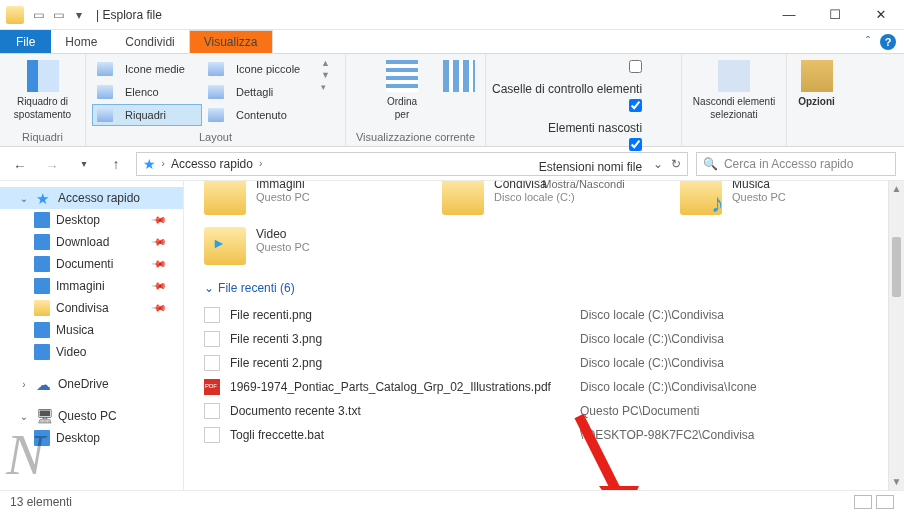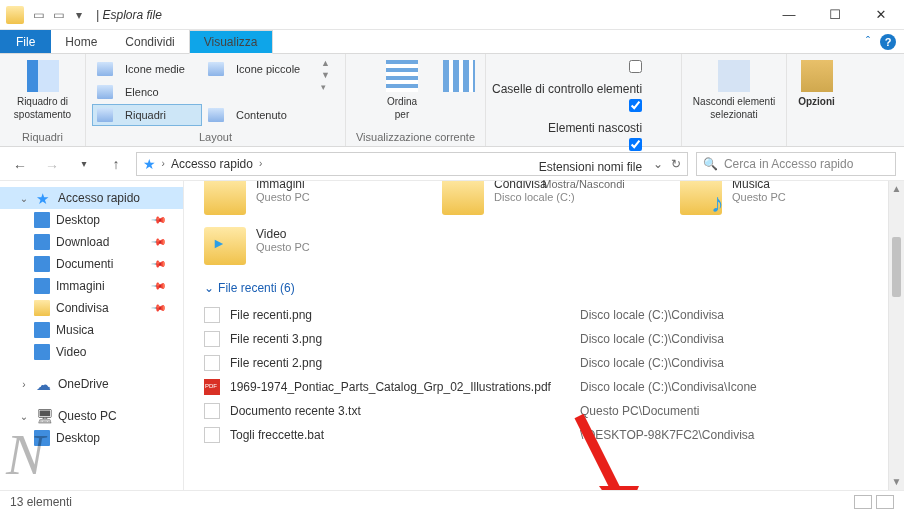--- a/index.html
+++ b/index.html
@@ -1,27 +1,27 @@
 <!DOCTYPE html>
 <html><head>
 <meta charset="utf-8">
 <style>
 * { margin: 0; padding: 0; box-sizing: border-box; font-family: "Segoe UI", Tahoma, sans-serif; font-size: 12px; }
 body { width: 904px; height: 512px; overflow: hidden; background: #fff; position: relative; }
 .titlebar { height: 30px; display: flex; align-items: center; border-bottom: 1px solid #e5e5e5; }
 .titlebar .icon-folder { width: 18px; height: 18px; margin-left: 6px; background: linear-gradient(180deg,#ffe9a6,#f0c24b); border-radius: 2px; }
 .titlebar .qat { display: flex; gap: 2px; margin-left: 6px; }
 .titlebar .qat span { width: 18px; height: 18px; display: flex; align-items: center; justify-content: center; color: #555; }
-.titlebar .title { margin-left: 8px; color: #333; font-style: italic; }
+.titlebar .title { margin-left: 8px; color: #333; }
 .titlebar .ctrls { margin-left: auto; display: flex; }
 .titlebar .ctrls div { width: 46px; height: 30px; display: flex; align-items: center; justify-content: center; color: #333; font-size: 13px; }
 .tabs { height: 24px; display: flex; align-items: stretch; background: #fff; border-bottom: 1px solid #dadada; }
 .tabs .file { background: #1979ca; color: #fff; padding: 0 16px; display: flex; align-items: center; }
 .tabs .tab { padding: 0 14px; display: flex; align-items: center; color: #444; }
-.tabs .tab.active { border: 1px solid #dadada; border-bottom: 1px solid #f5f6f7; background: #0ea5e9; margin-bottom: -1px; }
+.tabs .tab.active { border: 1px solid #dadada; border-bottom: 1px solid #f5f6f7; background: #f97316; margin-bottom: -1px; }
 .tabs .collapse { margin-left: auto; display: flex; align-items: center; gap: 10px; padding-right: 8px; }
 .ribbon { background: #f5f6f7; border-bottom: 1px solid #dadada; display: flex; height: 93px; }
 .rgroup { border-right: 1px solid #e3e3e3; display: flex; flex-direction: column; }
 .rgroup .body { flex: 1; display: flex; align-items: flex-start; padding: 4px 6px; gap: 4px; }
 .rgroup .lbl { text-align: center; color: #6a6a6a; font-size: 11px; padding-bottom: 3px; }
 .bigbtn { display: flex; flex-direction: column; align-items: center; width: 66px; padding-top: 2px; }
 .bigbtn .txt { text-align: center; font-size: 10px; line-height: 13px; margin-top: 3px; color: #333; }
 .bigbtn .bi { width: 32px; height: 32px; }
 .layouts { display: flex; flex-direction: column; gap: 1px; }
 .layouts .row { display: flex; gap: 1px; }
@@ -129,20 +129,24 @@
           <div class="lbtn">
               <div class="li"></div>
               <span>Icone piccole</span>
             </div>
         </div>
         <div class="row">
           <div class="lbtn">
               <div class="li"></div>
               <span>Elenco</span>
             </div>
+          <div class="lbtn">
+              <div class="li"></div>
+              <span>Dettagli</span>
+            </div>
         </div>
         <div class="row">
           <div class="lbtn sel">
               <div class="li"></div>
               <span>Riquadri</span>
             </div>
           <div class="lbtn">
               <div class="li"></div>
               <span>Contenuto</span>
             </div>

